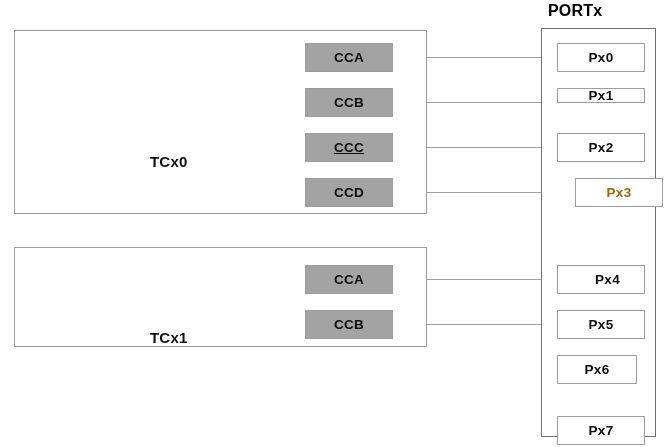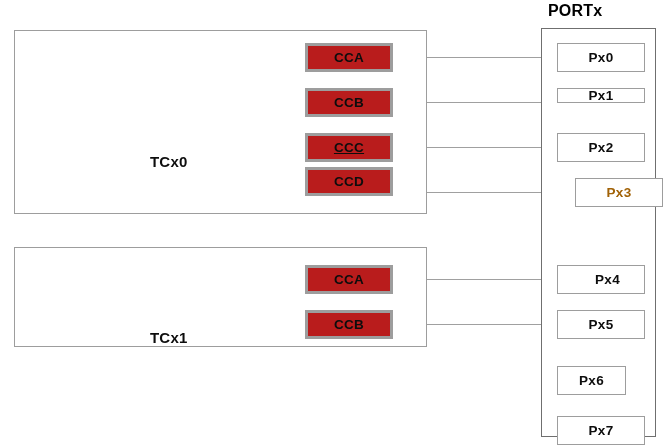--- a/index.html
+++ b/index.html
@@ -29,22 +29,22 @@
     font-size: 15px;
     font-weight: bold;
     color: #0d0d0d;
     letter-spacing: 0.2px;
     white-space: nowrap;
     text-align: center;
     margin-top: 40px;
   }
   .cc-box {
     position: absolute;
-    border: 3px solid #c2410c;
-    background: #b91c1c;
+    border: 1px solid #c2410c;
+    background: #a3a3a3;
     box-sizing: border-box;
     font-size: 13.5px;
     font-weight: bold;
     color: #0d0d0d;
     display: flex;
     align-items: center;
     justify-content: center;
     letter-spacing: 0.3px;
   }
   .port-block {
@@ -114,33 +114,33 @@
         <polygon points="557,324.5 545,318 545,331" fill="#000000"></polygon>
       </g>
     </svg>
 
   <div id="tc-blocks-host">
       <div class="tc-block" style="border-color: rgb(157, 157, 157); left: 14px; top: 30px; width: 413px; height: 184px;"></div>
       <div class="tc-label" style="color: rgb(13, 13, 13); left: 150px; top: 113px;">TCx0</div>
       <div class="cc-box" style="border-color: rgb(157, 157, 157); color: rgb(13, 13, 13); left: 305px; top: 43px; width: 88px; height: 29px;">CCA</div>
       <div class="cc-box" style="border-color: rgb(157, 157, 157); color: rgb(13, 13, 13); left: 305px; top: 88px; width: 88px; height: 29px;">CCB</div>
       <div class="cc-box" style="border-color: rgb(157, 157, 157); color: rgb(13, 13, 13); left: 305px; top: 133px; width: 88px; height: 29px; text-decoration: underline;">CCC</div>
-      <div class="cc-box" style="border-color: rgb(157, 157, 157); color: rgb(13, 13, 13); left: 305px; top: 167px; width: 88px; height: 29px;">CCD</div>
+      <div class="cc-box" style="border-color: rgb(157, 157, 157); color: rgb(13, 13, 13); left: 305px; top: 178px; width: 88px; height: 29px;">CCD</div>
       <div class="tc-block" style="border-color: rgb(157, 157, 157); left: 14px; top: 247px; width: 413px; height: 100px;"></div>
       <div class="tc-label" style="color: rgb(13, 13, 13); left: 150px; top: 289px;">TCx1</div>
       <div class="cc-box" style="border-color: rgb(157, 157, 157); color: rgb(13, 13, 13); left: 305px; top: 265px; width: 88px; height: 29px;">CCA</div>
       <div class="cc-box" style="border-color: rgb(157, 157, 157); color: rgb(13, 13, 13); left: 305px; top: 310px; width: 88px; height: 29px;">CCB</div>
     </div>
 
   <div id="port-host">
       <div class="port-title" style="left: 548px; top: 2px;">PORTx</div>
       <div class="port-block" style="border-color: rgb(111, 111, 111); left: 541px; top: 28px; width: 115px; height: 409px;"></div>
       <div class="px-box" style="border-color: rgb(157, 157, 157); color: rgb(13, 13, 13); left: 557px; top: 43px; width: 88px; height: 29px;">Px0</div>
       <div class="px-box" style="border-color: rgb(157, 157, 157); color: rgb(13, 13, 13); left: 557px; top: 88px; width: 88px; height: 15px;">Px1</div>
       <div class="px-box" style="border-color: rgb(157, 157, 157); color: rgb(13, 13, 13); left: 557px; top: 133px; width: 88px; height: 29px;">Px2</div>
       <div class="px-box" style="border-color: rgb(157, 157, 157); color: #a16207; left: 575px; top: 178px; width: 88px; height: 29px;">Px3</div>
       <div class="px-box" style="border-color: rgb(157, 157, 157); color: rgb(13, 13, 13); left: 557px; top: 265px; width: 88px; height: 29px; padding-left: 13px;">Px4</div>
       <div class="px-box" style="border-color: rgb(157, 157, 157); color: rgb(13, 13, 13); left: 557px; top: 310px; width: 88px; height: 29px;">Px5</div>
-      <div class="px-box" style="border-color: rgb(157, 157, 157); color: rgb(13, 13, 13); left: 557px; top: 355px; width: 69px; height: 29px; margin-top: 11px;">Px6</div>
+      <div class="px-box" style="border-color: rgb(157, 157, 157); color: rgb(13, 13, 13); left: 557px; top: 355px; width: 80px; height: 29px;">Px6</div>
       <div class="px-box" style="border-color: rgb(157, 157, 157); color: rgb(13, 13, 13); left: 557px; top: 416px; width: 88px; height: 29px;">Px7</div>
     </div>
 
 </div>
 
 </body></html>

